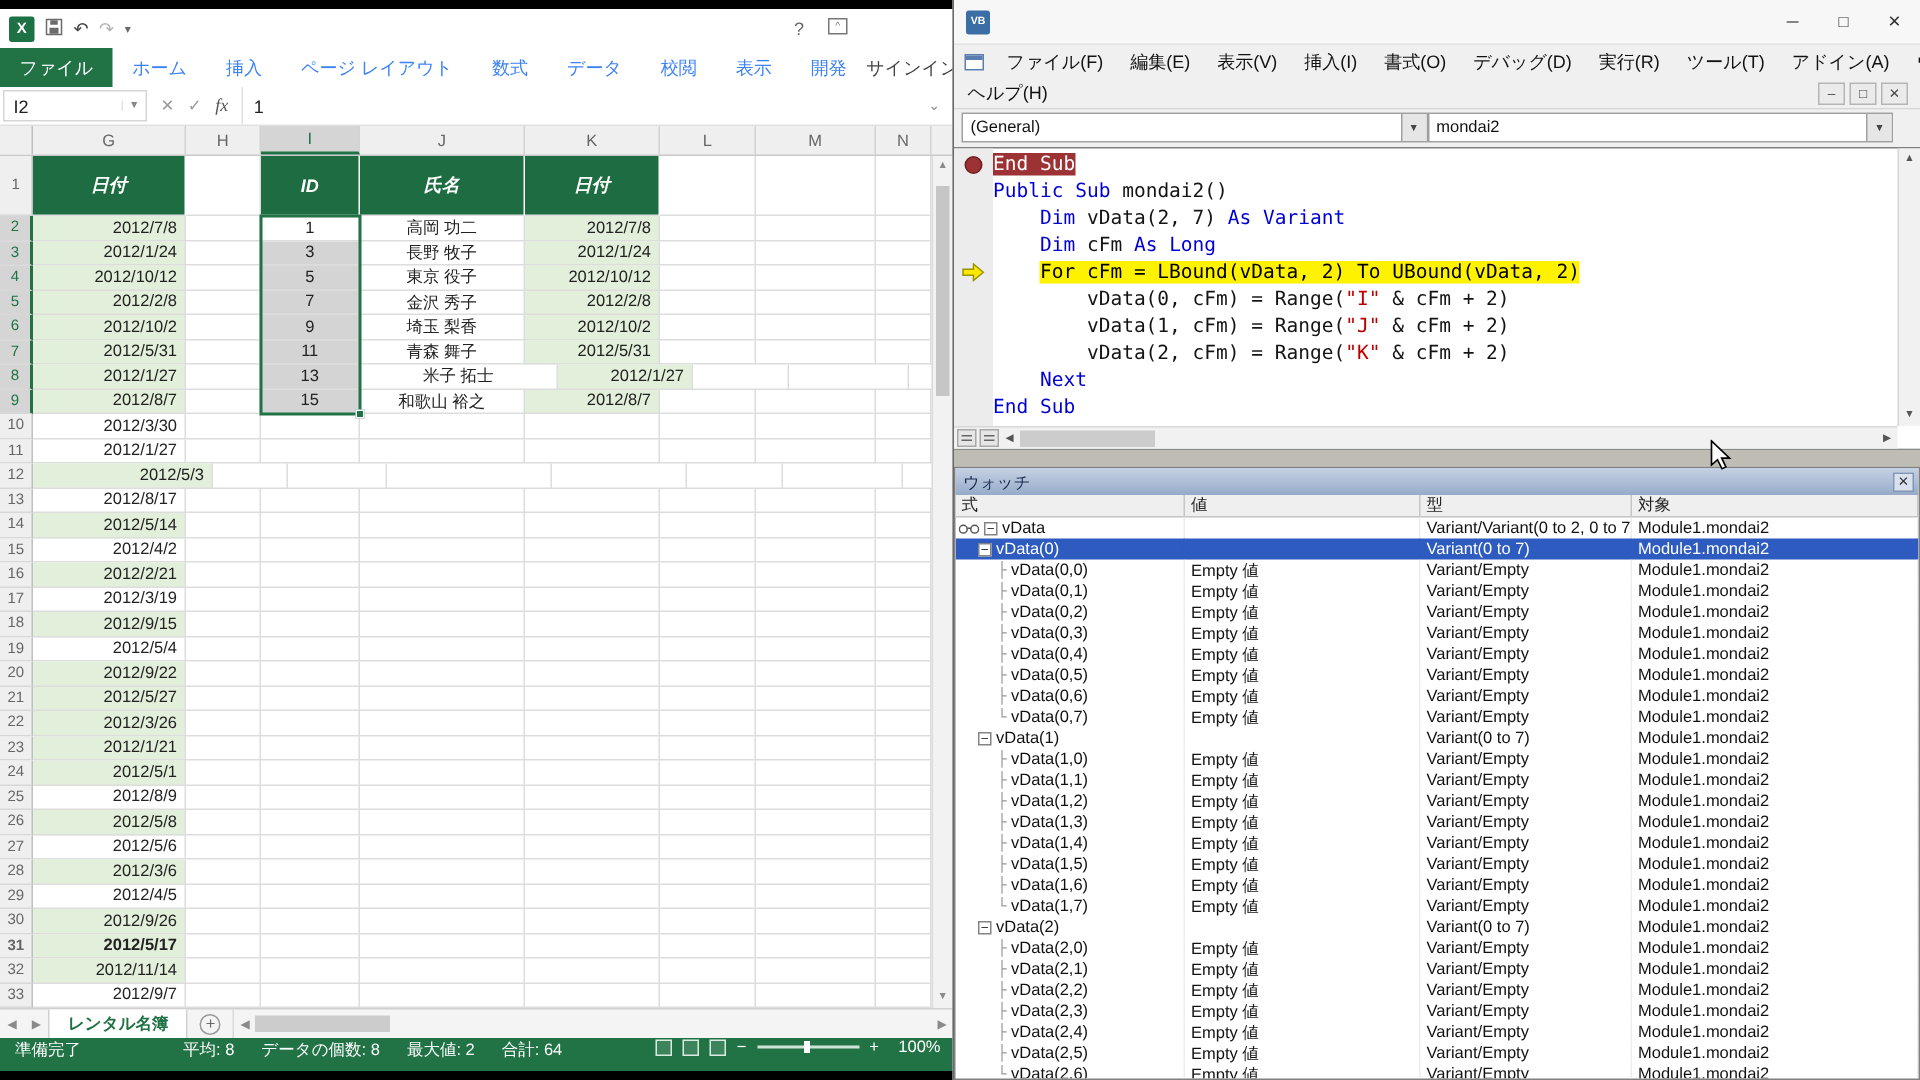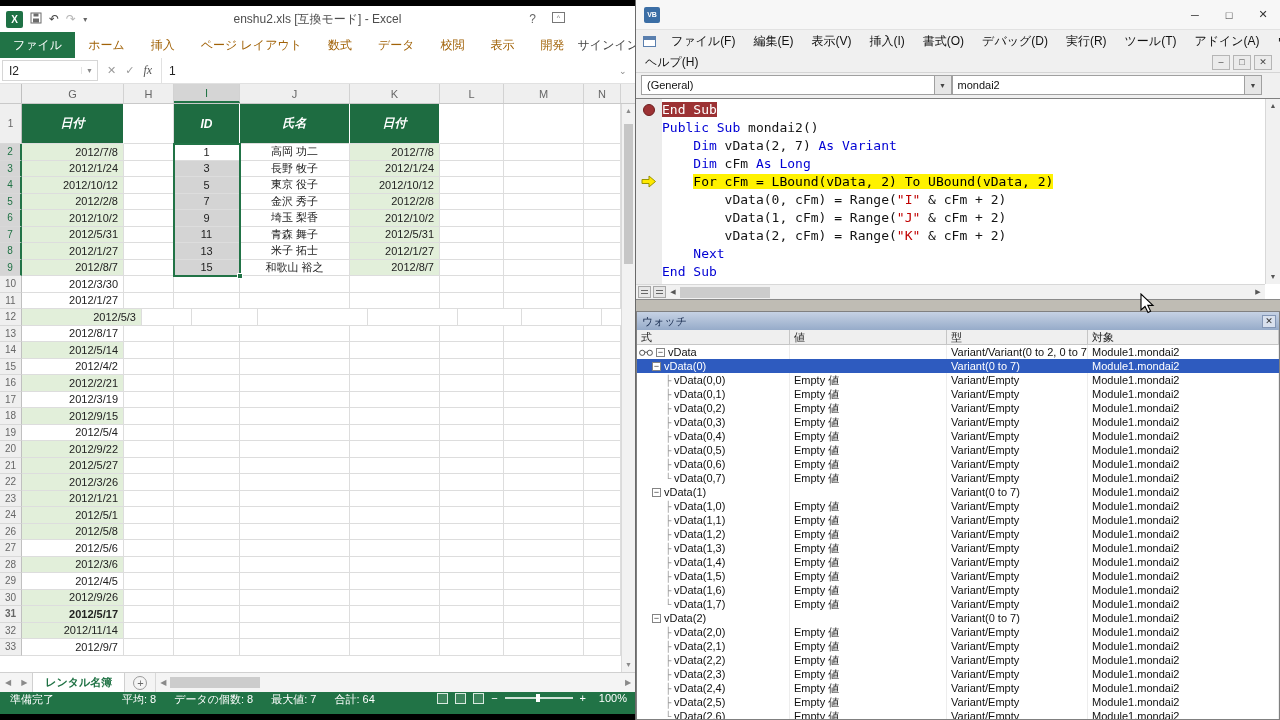--- a/index.html
+++ b/index.html
@@ -13,21 +13,21 @@
   .xl-appicon { width:17px; height:17px; background:#1E7145; color:#fff; font-size:10px; font-weight:bold; display:flex; align-items:center; justify-content:center; border-radius:2px; }
   .qat-glyph { font-size:12px; color:#444; line-height:1; }
   .qat-glyph.disabled { color:#b5b5b5; }
   .qat-dd { font-size:8px; color:#666; }
   .xl-title { position:absolute; left:0; right:0; text-align:center; font-size:12px; color:#4d4d4d; white-space:nowrap; }
   .xl-title-icons { position:absolute; right:70px; display:flex; gap:16px; color:#666; font-size:12px; z-index:2; }
   .ribbon-display-ico { width:13px; height:11px; border:1px solid #777; font-size:7px; color:#777; text-align:center; line-height:9px; }
 
   .xl-tabs { height:26px; display:flex; align-items:stretch; background:#fff; flex:0 0 auto; }
   #ribbon-tabs { display:flex; align-items:stretch; }
-  .xl-tab { padding:0 13px; font-size:12px; color:#a16207; display:flex; align-items:center; white-space:nowrap; }
+  .xl-tab { padding:0 13px; font-size:12px; color:#3b82f6; display:flex; align-items:center; white-space:nowrap; }
   .xl-tab.active { background:#217346; color:#fff; }
   .xl-signin { margin-left:auto; padding-right:12px; font-size:12px; color:#444; display:flex; align-items:center; white-space:nowrap; }
 
   .xl-formula { height:26px; display:flex; align-items:stretch; border-bottom:1px solid #E1E1E1; background:#fff; flex:0 0 auto; }
   .name-box { width:96px; border:1px solid #D6D6D6; margin:2px 0 2px 2px; display:flex; align-items:center; font-size:12px; color:#222; padding-left:6px; }
   .name-box .dd { margin-left:auto; border-left:1px solid #E4E4E4; width:16px; text-align:center; color:#888; font-size:7px; }
   .fx-btns { display:flex; align-items:center; gap:9px; padding:0 9px; color:#9a9a9a; font-size:11px; border-right:1px solid #E1E1E1; }
   .fx-btns .fx { font-style:italic; color:#555; font-size:12px; font-family:"Liberation Serif",serif; }
   .formula-field { flex:1; display:flex; align-items:center; padding-left:7px; font-size:12px; color:#222; }
   .formula-exp { width:16px; color:#888; font-size:9px; display:flex; align-items:center; }
@@ -144,21 +144,20 @@
         <svg width="12" height="12" viewBox="0 0 12 12">
             <rect x="1" y="1" width="10" height="10" fill="none" stroke="#6B6B6B"></rect>
             <rect x="3.5" y="1.5" width="5" height="3" fill="#6B6B6B"></rect>
             <rect x="3" y="6.5" width="6" height="4" fill="#6B6B6B"></rect>
           </svg>
       </span>
       <span class="qat-glyph">↶</span>
       <span class="qat-glyph disabled">↷</span>
       <span class="qat-dd">▾</span>
     </div>
-    <div class="xl-title">enshu2.xls [互換モード] - Excel</div>
     <div class="xl-title-icons">
       <span>?</span>
       <span class="ribbon-display-ico">^</span>
     </div>
   </div>
 
   <div class="xl-tabs">
     <div id="ribbon-tabs">
         <div class="xl-tab active">ファイル</div>
         <div class="xl-tab">ホーム</div>
@@ -278,21 +277,21 @@
           <div class="cell date shade" style="width: 90px;">2012/5/31</div>
           <div class="cell" style="width: 64px;"></div>
           <div class="cell" style="width: 80px;"></div>
           <div class="cell" style="width: 37px;"></div>
         </div>
         <div class="xl-row" style="height: 16.5px;">
           <div class="rowhdr sel">8</div>
           <div class="cell date shade" style="width: 102px;">2012/1/27</div>
           <div class="cell" style="width: 50px;"></div>
           <div class="cell center selfill" style="width: 66px;">13</div>
-          <div class="cell center" style="width: 110px;">米子 拓士</div>
+          <div class="cell center" style="width: 132px;">米子 拓士</div>
           <div class="cell date shade" style="width: 90px;">2012/1/27</div>
           <div class="cell" style="width: 64px;"></div>
           <div class="cell" style="width: 80px;"></div>
           <div class="cell" style="width: 37px;"></div>
         </div>
         <div class="xl-row" style="height: 16.5px;">
           <div class="rowhdr sel">9</div>
           <div class="cell date shade" style="width: 102px;">2012/8/7</div>
           <div class="cell" style="width: 50px;"></div>
           <div class="cell center selfill" style="width: 66px;">15</div>
@@ -452,20 +451,31 @@
           <div class="cell" style="width: 66px;"></div>
           <div class="cell" style="width: 110px;"></div>
           <div class="cell" style="width: 90px;"></div>
           <div class="cell" style="width: 64px;"></div>
           <div class="cell" style="width: 80px;"></div>
           <div class="cell" style="width: 37px;"></div>
         </div>
         <div class="xl-row" style="height: 16.5px;">
           <div class="rowhdr">24</div>
           <div class="cell date shade" style="width: 102px;">2012/5/1</div>
+          <div class="cell" style="width: 50px;"></div>
+          <div class="cell" style="width: 66px;"></div>
+          <div class="cell" style="width: 110px;"></div>
+          <div class="cell" style="width: 90px;"></div>
+          <div class="cell" style="width: 64px;"></div>
+          <div class="cell" style="width: 80px;"></div>
+          <div class="cell" style="width: 37px;"></div>
+        </div>
+        <div class="xl-row" style="height: 16.5px;">
+          <div class="rowhdr">25</div>
+          <div class="cell date" style="width: 102px;">2012/8/9</div>
           <div class="cell" style="width: 50px;"></div>
           <div class="cell" style="width: 66px;"></div>
           <div class="cell" style="width: 110px;"></div>
           <div class="cell" style="width: 90px;"></div>
           <div class="cell" style="width: 64px;"></div>
           <div class="cell" style="width: 80px;"></div>
           <div class="cell" style="width: 37px;"></div>
         </div>
         <div class="xl-row" style="height: 16.5px;">
           <div class="rowhdr">26</div>
@@ -577,21 +587,21 @@
       <div class="h-track"></div>
       <span class="arr">▶</span>
     </div>
   </div>
 
   <div class="xl-status">
     <div class="status-mode">準備完了</div>
     <div class="status-stats" id="status-stats">
         <span>平均: 8</span>
         <span>データの個数: 8</span>
-        <span>最大値: 7</span>
+        <span>最大値: 2</span>
         <span>合計: 64</span>
       </div>
     <div class="status-right">
       <span class="view-ico"></span>
       <span class="view-ico"></span>
       <span class="view-ico"></span>
       <span class="zoom-glyph">−</span>
       <div class="zoom-track">
           <div class="zoom-thumb"></div>
         </div>

